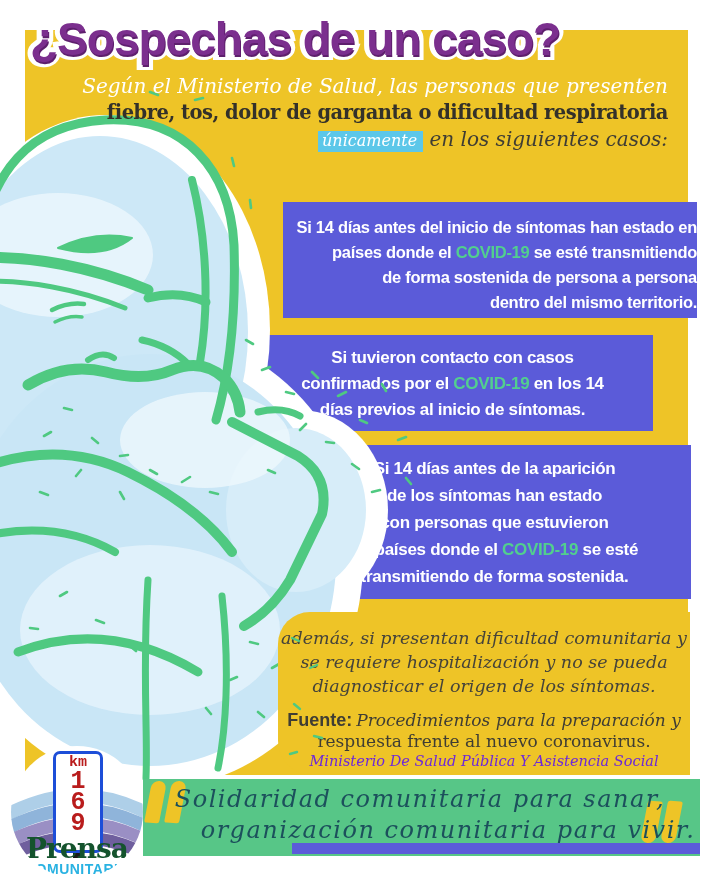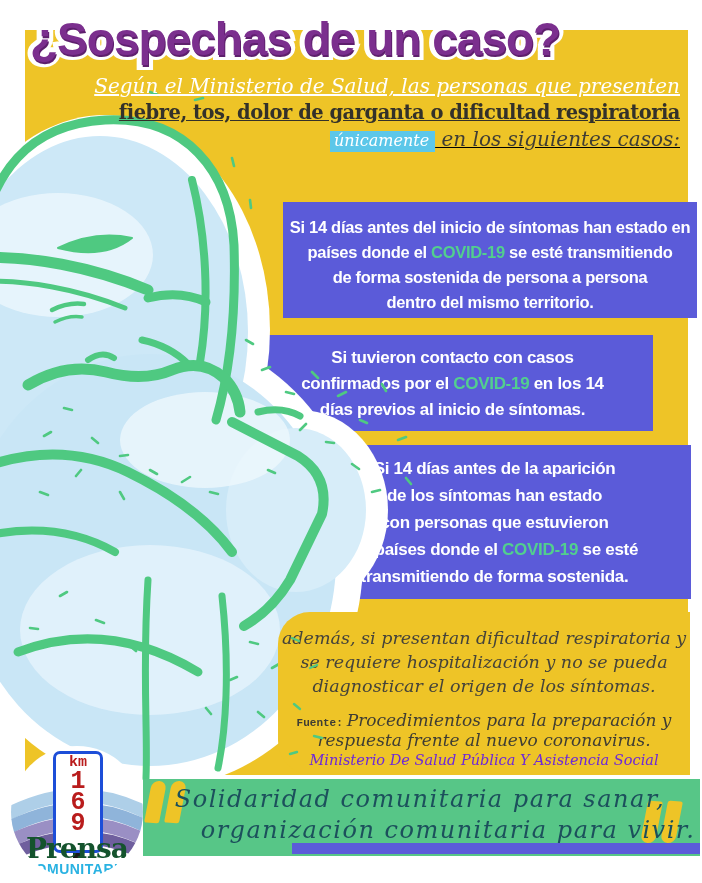--- a/index.html
+++ b/index.html
@@ -4,46 +4,46 @@
 <style>
   html,body{margin:0;padding:0;background:#ffffff;}
   .poster{position:relative;width:702px;height:883px;background:#ffffff;overflow:hidden;
           font-family:"DejaVu Serif", serif;}
   
   .yellow-panel{position:absolute;left:25px;top:30px;width:663px;height:745px;background:#eec427;z-index:1;}
   .case-box{position:absolute;background:#5b5bd9;z-index:2;color:#ffffff;
             font-family:"Liberation Sans", sans-serif;font-weight:bold;text-align:center;
             letter-spacing:-0.3px;}
   .case-box .covid-green{color:#52cf8e;}
-  #case-box-1{left:283px;top:202px;width:414px;height:116px;font-size:16.5px;line-height:25px;padding-top:13px;box-sizing:border-box;}
+  #case-box-1{left:283px;top:202px;width:414px;height:116px;font-size:16.5px;line-height:25px;padding-top:13px;box-sizing:border-box;text-align:right;}
   #case-box-2{left:252px;top:335px;width:401px;height:96px;font-size:17px;line-height:26px;padding-top:10px;box-sizing:border-box;}
   #case-box-3{left:298px;top:445px;width:393px;height:154px;font-size:17px;line-height:27px;padding-top:10px;box-sizing:border-box;}
   .illustration{position:absolute;left:0;top:40px;z-index:3;}
   
   .title-layer{position:absolute;left:30px;top:12px;z-index:7;font-family:"Liberation Sans", sans-serif;
                font-weight:bold;font-size:46px;letter-spacing:-1px;white-space:nowrap;}
   .title-outline{-webkit-text-stroke:10px #ffffff;color:#ffffff;
                  text-shadow:0 0 2px #fff,3px 3px 0 #fff,-3px 3px 0 #fff,3px -3px 0 #fff,-3px -3px 0 #fff;}
   .title-fill{color:#7b2f8e;text-shadow:1px 2px 0 #5e1f6d;}
   
   .intro{position:absolute;right:18px;top:74px;z-index:7;text-align:right;}
-  .intro-line{margin:0 4px 3px 0;white-space:nowrap;text-decoration:underline;}
+  .intro-line{margin:0 16px 3px 0;white-space:nowrap;}
   .intro-white{font-style:italic;color:#ffffff;font-size:20px;}
   .intro-dark-bold{font-weight:bold;color:#33312a;font-size:19.5px;letter-spacing:-0.5px;}
   .intro-covid{font-weight:bold;font-style:italic;color:#e3252a;font-size:20px;}
   .intro-dark-italic{font-style:italic;color:#3f3d34;font-size:20px;}
   .chip{display:inline-block;background:#5cc7e9;color:#ffffff;font-style:italic;font-size:16px;padding:0 6px 2px 4px;}
   
   .ademas-panel{position:absolute;left:278px;top:612px;width:412px;height:163px;background:#eec427;
                 border-radius:32px 0 0 34px;z-index:4;box-sizing:border-box;padding-top:14px;}
   .ademas-text{font-style:italic;color:#45433a;font-size:17.5px;line-height:24px;text-align:center;}
   .source{margin-top:12px;text-align:center;color:#3f3d34;}
   .source-line1{font-size:17px;font-style:italic;}
-  .source-label{font-family:Liberation Mono, monospace;font-weight:bold;font-style:normal;font-size:11px;margin-right:4px;margin-top:36px;}
-  .source-line2{font-size:17px;font-style:italic;}
+  .source-label{font-family:Liberation Sans, sans-serif;font-weight:bold;font-style:normal;font-size:18px;margin-right:4px;margin-top:36px;}
+  .source-line2{font-size:17px;}
   .source-line3{font-size:14.5px;font-style:italic;color:#6d28d9;margin-top:2px;}
   
   .green-banner{position:absolute;left:143px;top:779px;width:557px;height:77px;background:#57c687;z-index:5;}
   .quote-text{position:absolute;left:150px;top:784px;width:540px;z-index:6;text-align:center;
               font-style:italic;color:#1c505c;font-size:24px;letter-spacing:1.5px;line-height:31px;}
   .quote-line2{transform:translateX(28px);display:block;}
   .purple-bar{position:absolute;left:292px;top:843px;width:408px;height:11px;background:#5b5bd9;z-index:5;}
   .qmark{position:absolute;display:flex;gap:5px;z-index:6;}
   .qmark i{display:block;width:15px;height:42px;background:#eec427;border-radius:9px 9px 3px 3px;
            transform:skewX(-7deg) rotate(4deg);}
@@ -136,21 +136,21 @@
     <div class="intro-line">
       <span class="chip">únicamente</span><span class="intro-dark-italic"> en  los siguientes casos:</span>
     </div>
   </div>
 
   <div class="ademas-panel">
     <svg width="120" height="150" style="position:absolute;left:2px;top:8px;" viewBox="0 0 120 150">
       <path d="M12,18 l7,3 M30,48 l7,-3 M14,84 l6,5 M34,116 l8,2 M10,134 l7,-2" stroke="#4fc981" stroke-width="2.4" stroke-linecap="round" fill="none"></path>
     </svg>
     <div class="ademas-text">
-        <div>además, si presentan dificultad respiratoria y</div>
+        <div>además, si presentan dificultad comunitaria y</div>
         <div>se requiere hospitalización y no se pueda</div>
         <div>diagnosticar el origen de los síntomas.</div>
       </div>
     <div class="source">
       <div class="source-line1">
         <span class="source-label">Fuente:</span><span>Procedimientos para la preparación y</span>
       </div>
       <div class="source-line2">respuesta frente al nuevo coronavirus.</div>
       <div class="source-line3">Ministerio De Salud Pública Y Asistencia Social</div>
     </div>

